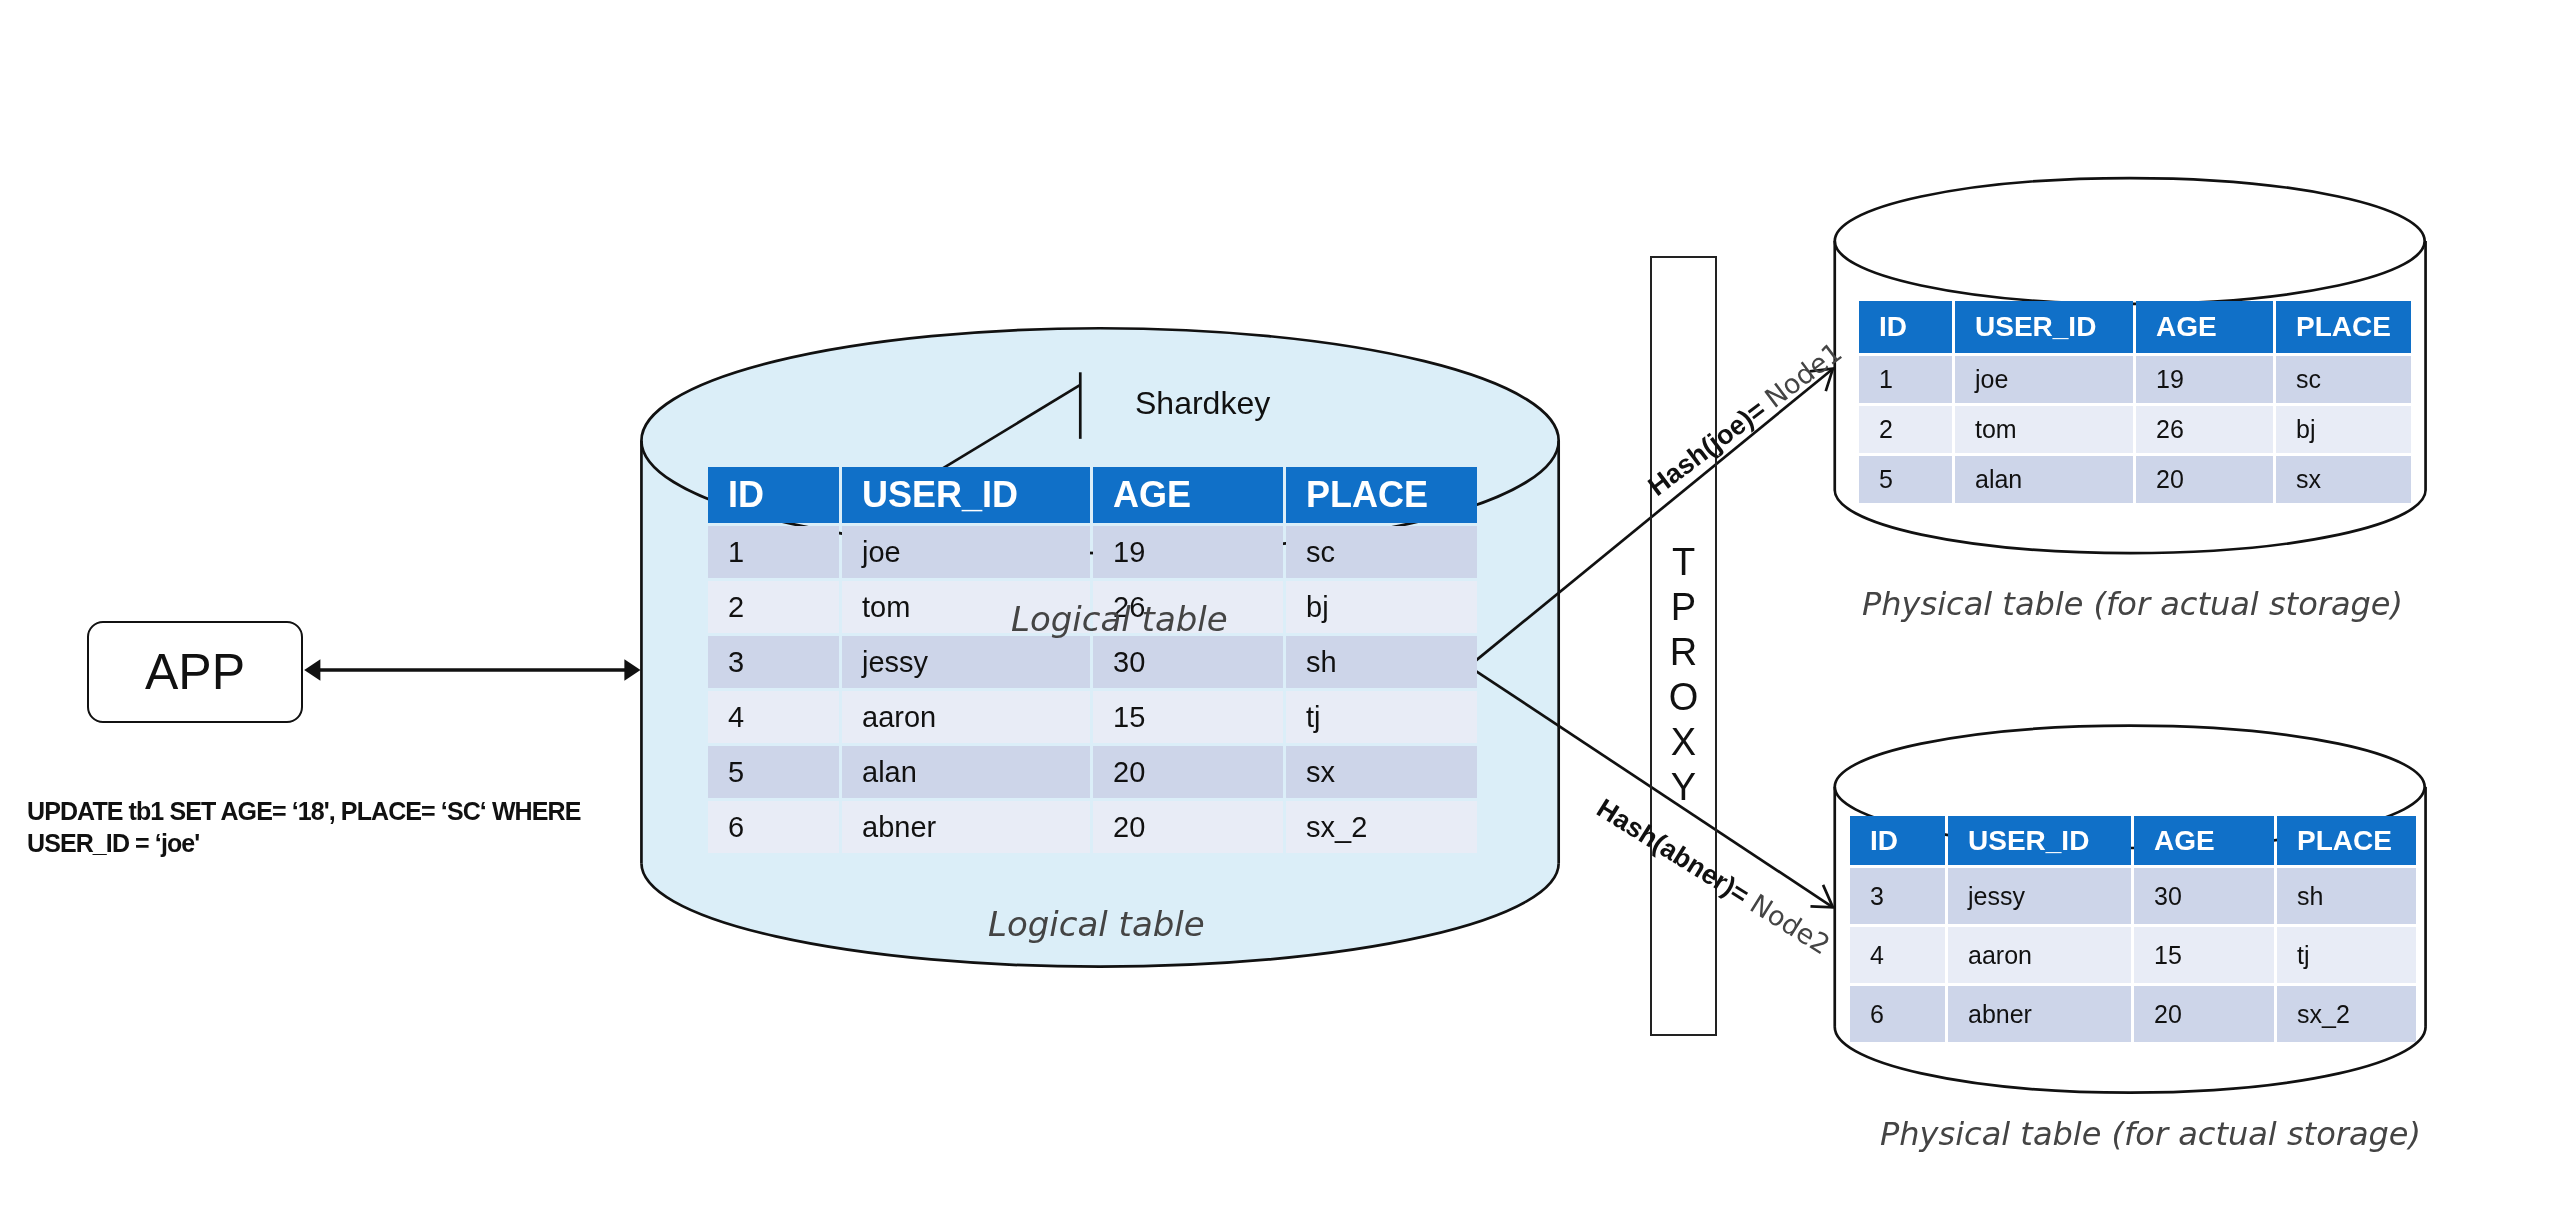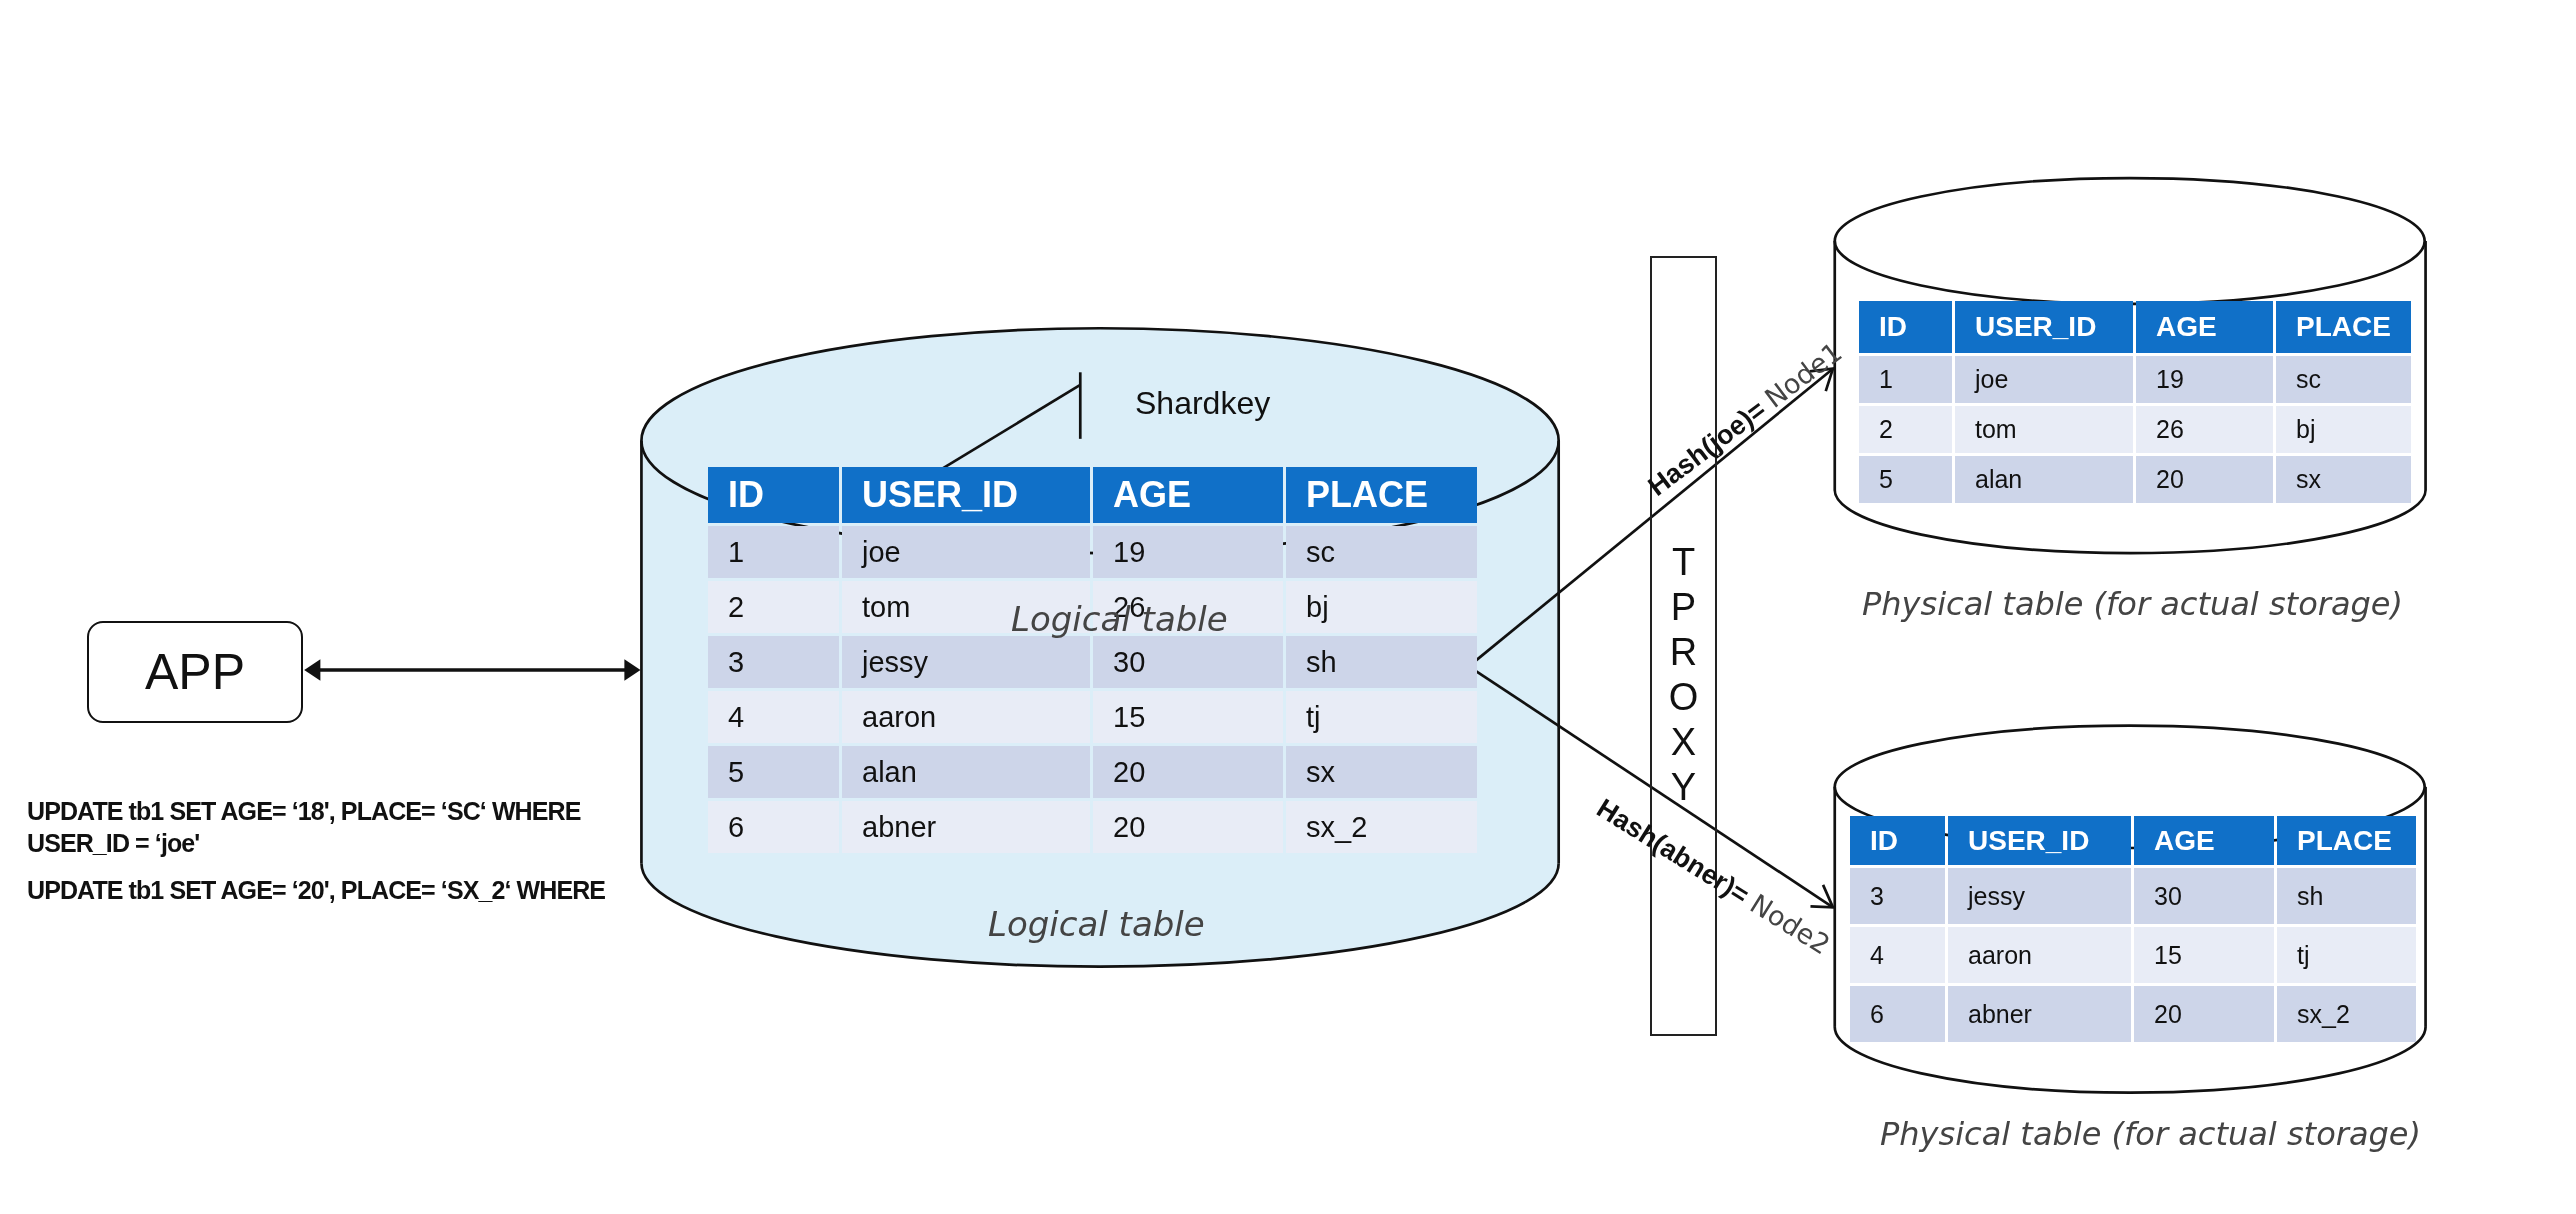--- a/index.html
+++ b/index.html
@@ -106,21 +106,20 @@
 
 <div class="abs app-box">
   <span>APP</span>
 </div>
 
 <div class="abs sql sql1">
   <div>UPDATE tb1 SET AGE= ‘18', PLACE= ‘SC‘ WHERE</div>
   <div>USER_ID = ‘joe'</div>
 </div>
 <div class="abs sql sql2">
-  <div>UPDATE tb1 SET AGE= ‘20', PLACE= ‘SX_2‘ WHERE</div>
 </div>
 
 <div class="abs shardkey">Shardkey</div>
 
 <table class="dt main-table">
   <colgroup>
       <col style="width:131px">
       <col style="width:248px">
       <col style="width:190px">
       <col style="width:191px">

